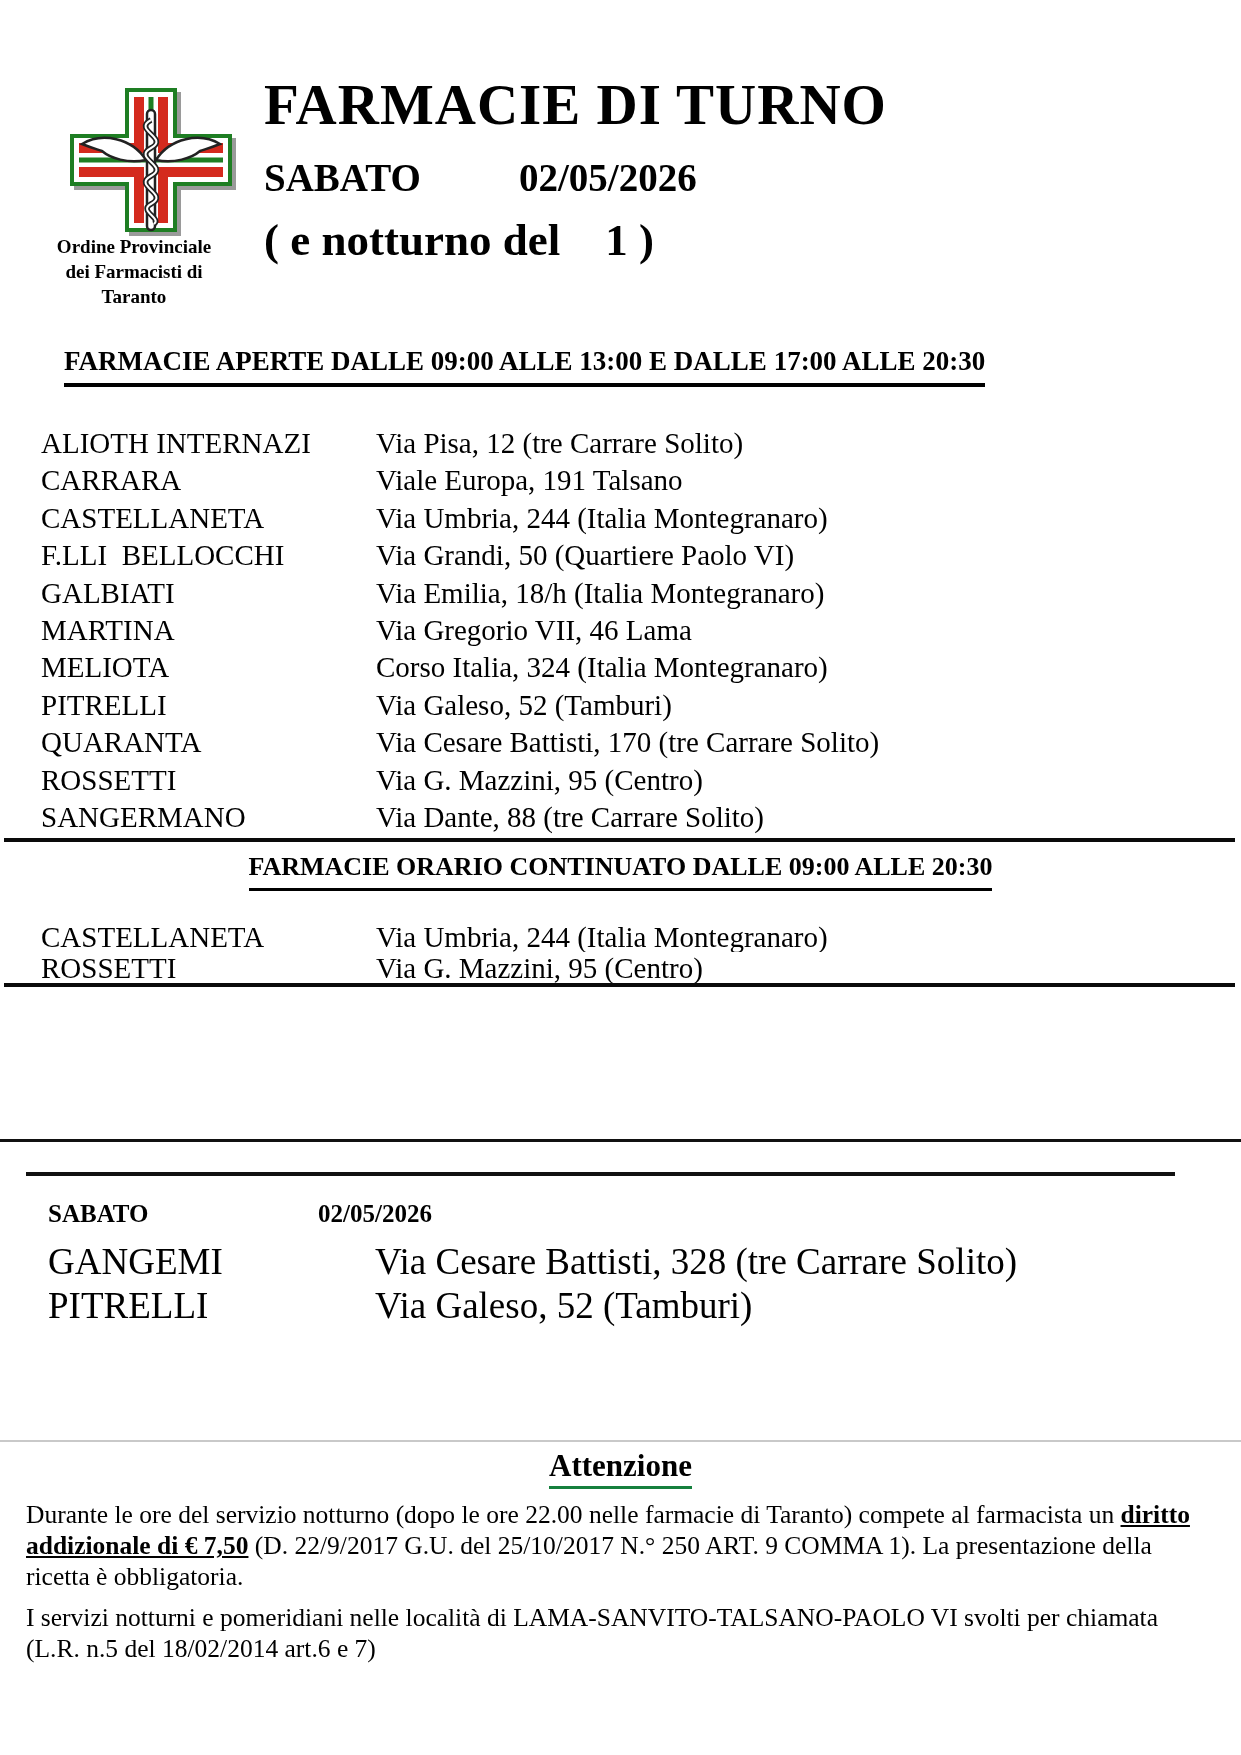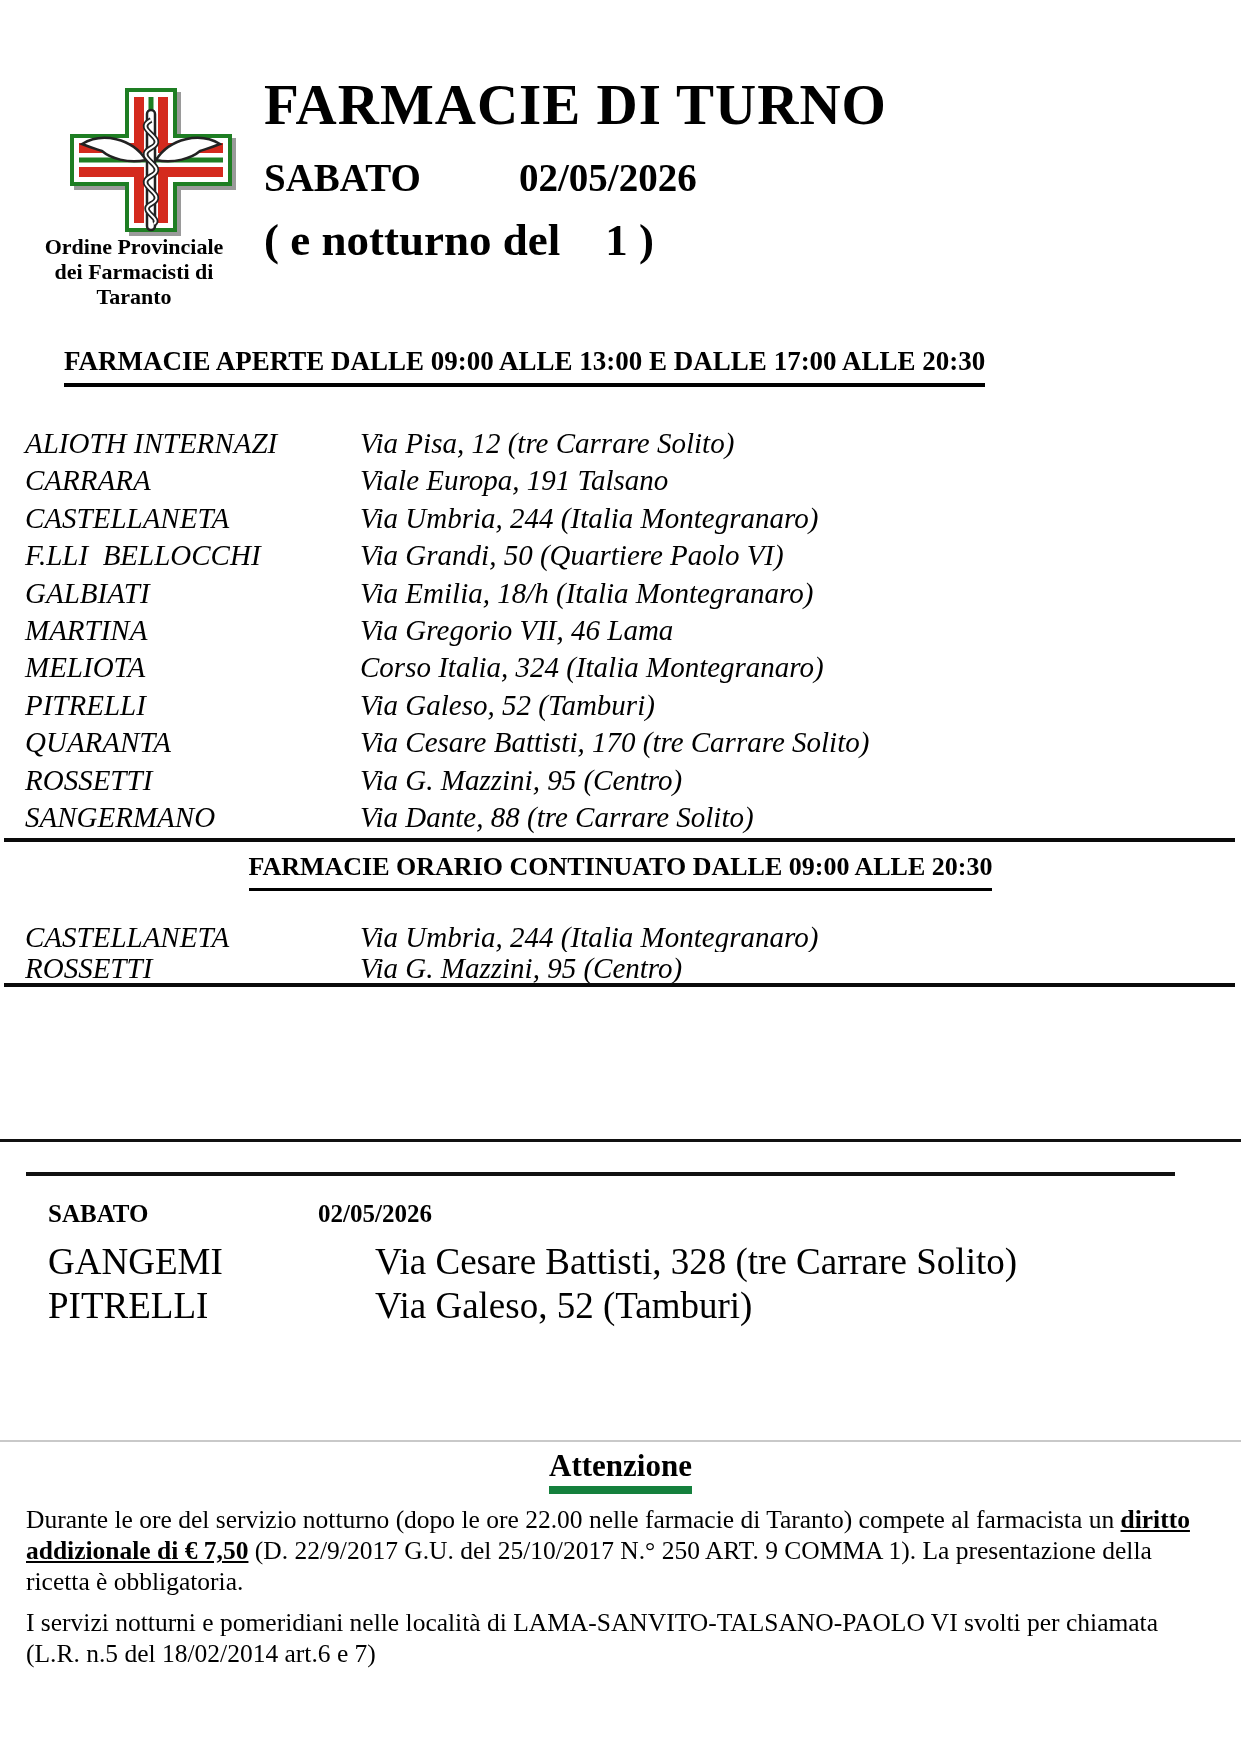--- a/index.html
+++ b/index.html
@@ -11,39 +11,39 @@
     color: #000;
     font-family: "Liberation Serif", "DejaVu Serif", serif;
     overflow: hidden;
   }
 
   
   .header { position: relative; height: 338px; }
   .logo { position: absolute; left: 66px; top: 86px; width: 172px; height: 152px; }
   .org-block {
     position: absolute; left: 18px; top: 234px; width: 232px;
-    text-align: center; font-weight: bold; font-size: 22px; line-height: 25px;
+    text-align: center; font-weight: bold; font-size: 19px; line-height: 25px;
   }
   .title-block { position: absolute; left: 264px; top: 72px; }
   .doc-title { margin: 0; font-size: 57px; font-weight: bold; letter-spacing: 1px; white-space: nowrap; }
   .date-line { margin-top: 18px; font-size: 39px; font-weight: bold; }
   .date-line .day { display: inline-block; min-width: 255px; }
   .night-note { margin-top: 14px; font-size: 45px; font-weight: bold; white-space: pre; }
 
   
   .sec-head1 { margin: 8px 0 0 64px; }
   .sec-head2 { margin-top: 10px; text-align: center; }
   .sec-head1 > span, .sec-head2 > span {
     display: inline-block; font-size: 27px; font-weight: bold;
     padding-bottom: 6px; border-bottom: 4px solid #000; white-space: nowrap;
   }
   .sec-head2 > span { font-size: 26px; border-bottom-width: 3px; }
 
   
-  .list { margin-left: 25px; margin-right: 20px; font-style: italic; }
+  .list { margin-left: 41px; margin-right: 20px; }
   .list1 { margin-top: 38px; }
   .row { display: grid; grid-template-columns: 335px 1fr; font-size: 29px; line-height: 37.4px; }
   .row .name { white-space: pre; }
   .list2 { margin-top: 30px; }
   .list2 .row { height: 31px; line-height: 33px; overflow: hidden; }
 
   .rule { border: none; height: 4px; background: #0a0a0a; margin: 2px 6px 0 4px; }
   .rule2 { margin-top: 0; }
 
   
@@ -55,21 +55,21 @@
   .night-head { font-size: 25px; font-weight: bold; }
   .night-head .day { display: inline-block; min-width: 270px; }
   .night .rows { margin-top: 12px; }
   .night .row { grid-template-columns: 327px 1fr; font-size: 37px; line-height: 44px; height: 44px; overflow: hidden; }
 
   
   .footer { margin-top: 112px; border-top: 2px solid #c9c9c9; padding: 6px 24px 0 24px; }
   .attn-title { text-align: center; }
   .attn-title > span {
     display: inline-block; font-size: 31px; font-weight: bold;
-    padding-bottom: 2px; border-bottom: 8px solid #15803d;
+    padding-bottom: 2px; border-bottom: 3px solid #15803d;
   }
   .footer p { margin: 10px 0 0 2px; font-size: 25.5px; line-height: 31px; }
   .footer .hl { font-weight: bold; text-decoration: underline; }
 
   
   :root { --logo-green: #1e7e23; --logo-red: #d42a1e; --logo-gray: #9a9a9a; }
 </style>
 </head>
 <body>
 

